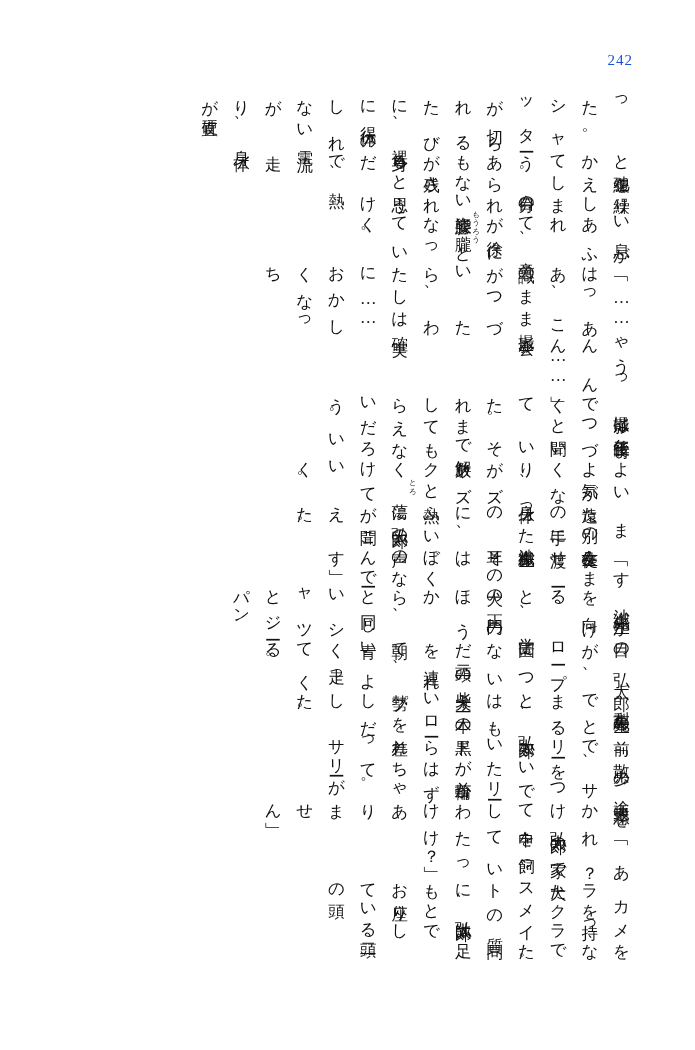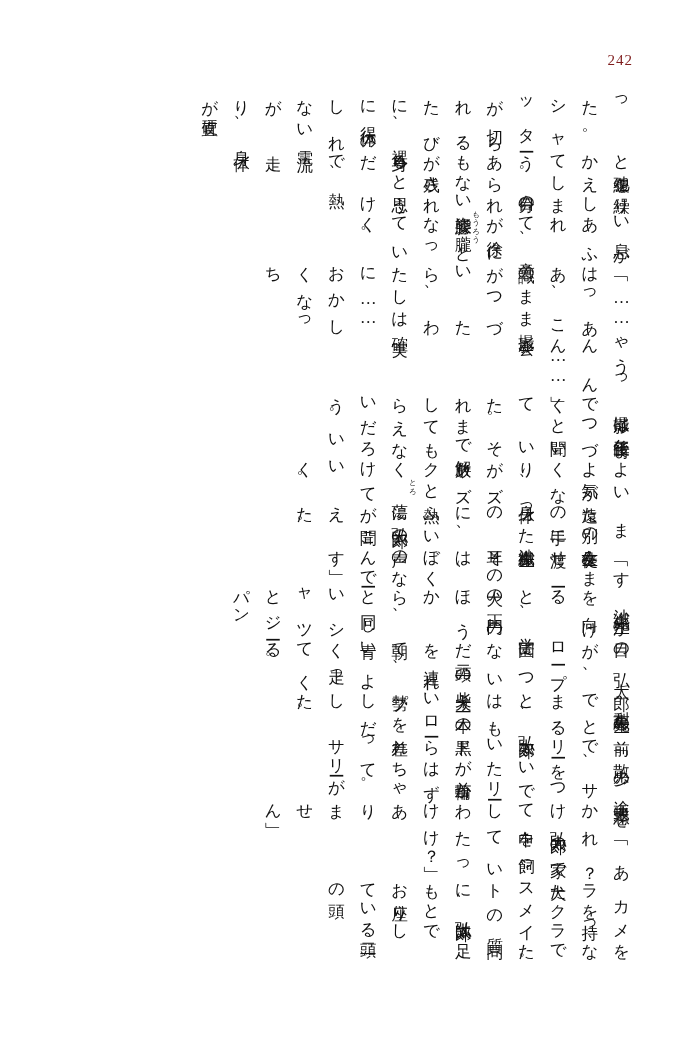--- a/index.html
+++ b/index.html
@@ -22,21 +22,21 @@
     width: 695px;
     height: 1050px;
     background: #ffffff;
   }
   .page-number {
     position: absolute;
     top: 52px;
     right: 62px;
     font-size: 15px;
     letter-spacing: 1px;
-    color: #7f1d1d;
+    color: #1d4ed8;
   }
   .text-area {
     position: absolute;
     top: 88px;
     right: 58px;
     left: 62px;
     height: 880px;
     writing-mode: vertical-rl;
     text-orientation: upright;
     display: flex;

